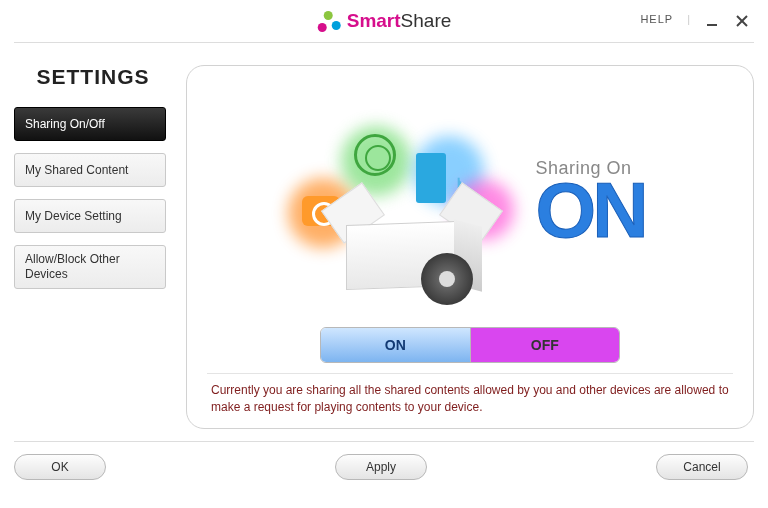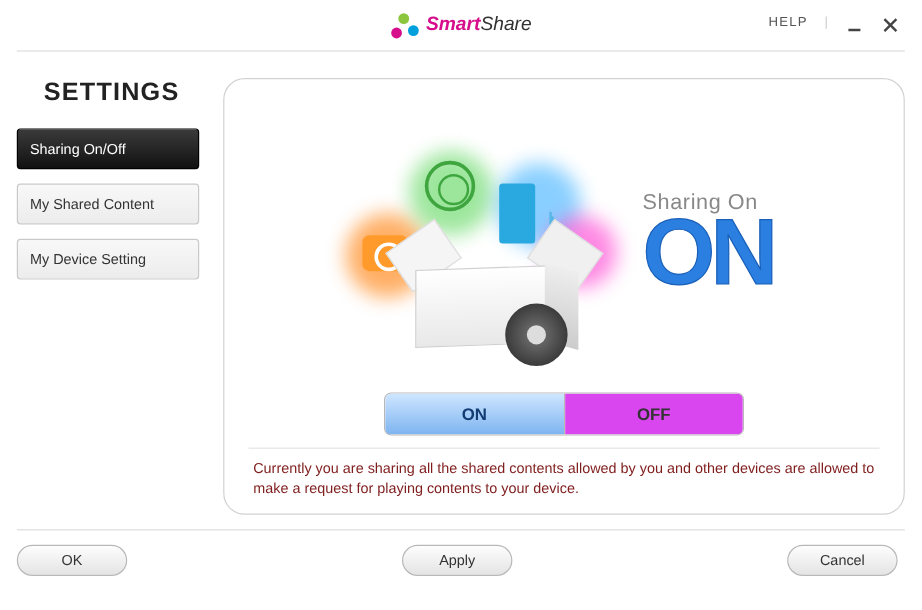--- a/index.html
+++ b/index.html
@@ -5,21 +5,21 @@
 * { margin: 0; padding: 0; box-sizing: border-box; font-family: "Segoe UI", Tahoma, sans-serif; }
 body { width: 768px; height: 508px; background: #fff; position: relative; overflow: hidden; }
 
 .titlebar { height: 42px; display: flex; align-items: center; padding: 0 18px; position: relative; }
 .logo-wrap { position: absolute; left: 50%; transform: translateX(-50%); display: flex; align-items: center; gap: 6px; }
 .logo-dots { width: 24px; height: 24px; position: relative; }
 .logo-dots span { position: absolute; width: 9px; height: 9px; border-radius: 50%; }
 .dot-r { background: #d60e8c; bottom: 1px; left: 1px; }
 .dot-g { background: #8cc63f; top: 2px; left: 7px; }
 .dot-b { background: #00a0dc; bottom: 3px; right: 0; width:7px; height:7px; }
-.brand { font-size: 16px; font-weight: 400; color: #333; font-style: italic; }
+.brand { font-size: 19px; font-weight: 400; color: #333; }
 .brand b { color: #d60e8c; font-weight: 600; }
 
 .title-right { margin-left: auto; display: flex; align-items: flex-start; gap: 14px; color: #555; }
 .help-link { font-size: 11px; letter-spacing: 1px; color: #555; cursor: pointer; }
 .sep { color:#ccc; font-size:11px; }
 .win-btn { width: 16px; height: 16px; display: flex; align-items: center; justify-content: center; cursor: pointer; color:#444; }
 
 .hr-top { height: 1px; background: #ddd; margin: 0 14px; }
 
 .content { display: flex; padding: 22px 14px 12px 14px; gap: 14px; height: 398px; justify-content: flex-end; }
@@ -101,20 +101,23 @@
     <div class="settings-title">SETTINGS</div>
     <div class="nav-item active">
         <span>Sharing On/Off</span>
       </div>
     <div class="nav-item">
         <span>My Shared Content</span>
       </div>
     <div class="nav-item">
         <span>My Device Setting</span>
       </div>
+    <div class="nav-item">
+        <span>Allow/Block Other Devices</span>
+      </div>
   </div>
 
   <div class="panel">
     <div class="hero">
       <div class="illus">
         <div class="glow g-orange"></div>
         <div class="glow g-green"></div>
         <div class="glow g-blue"></div>
         <div class="glow g-pink"></div>
         <div class="icon-reel"></div>

